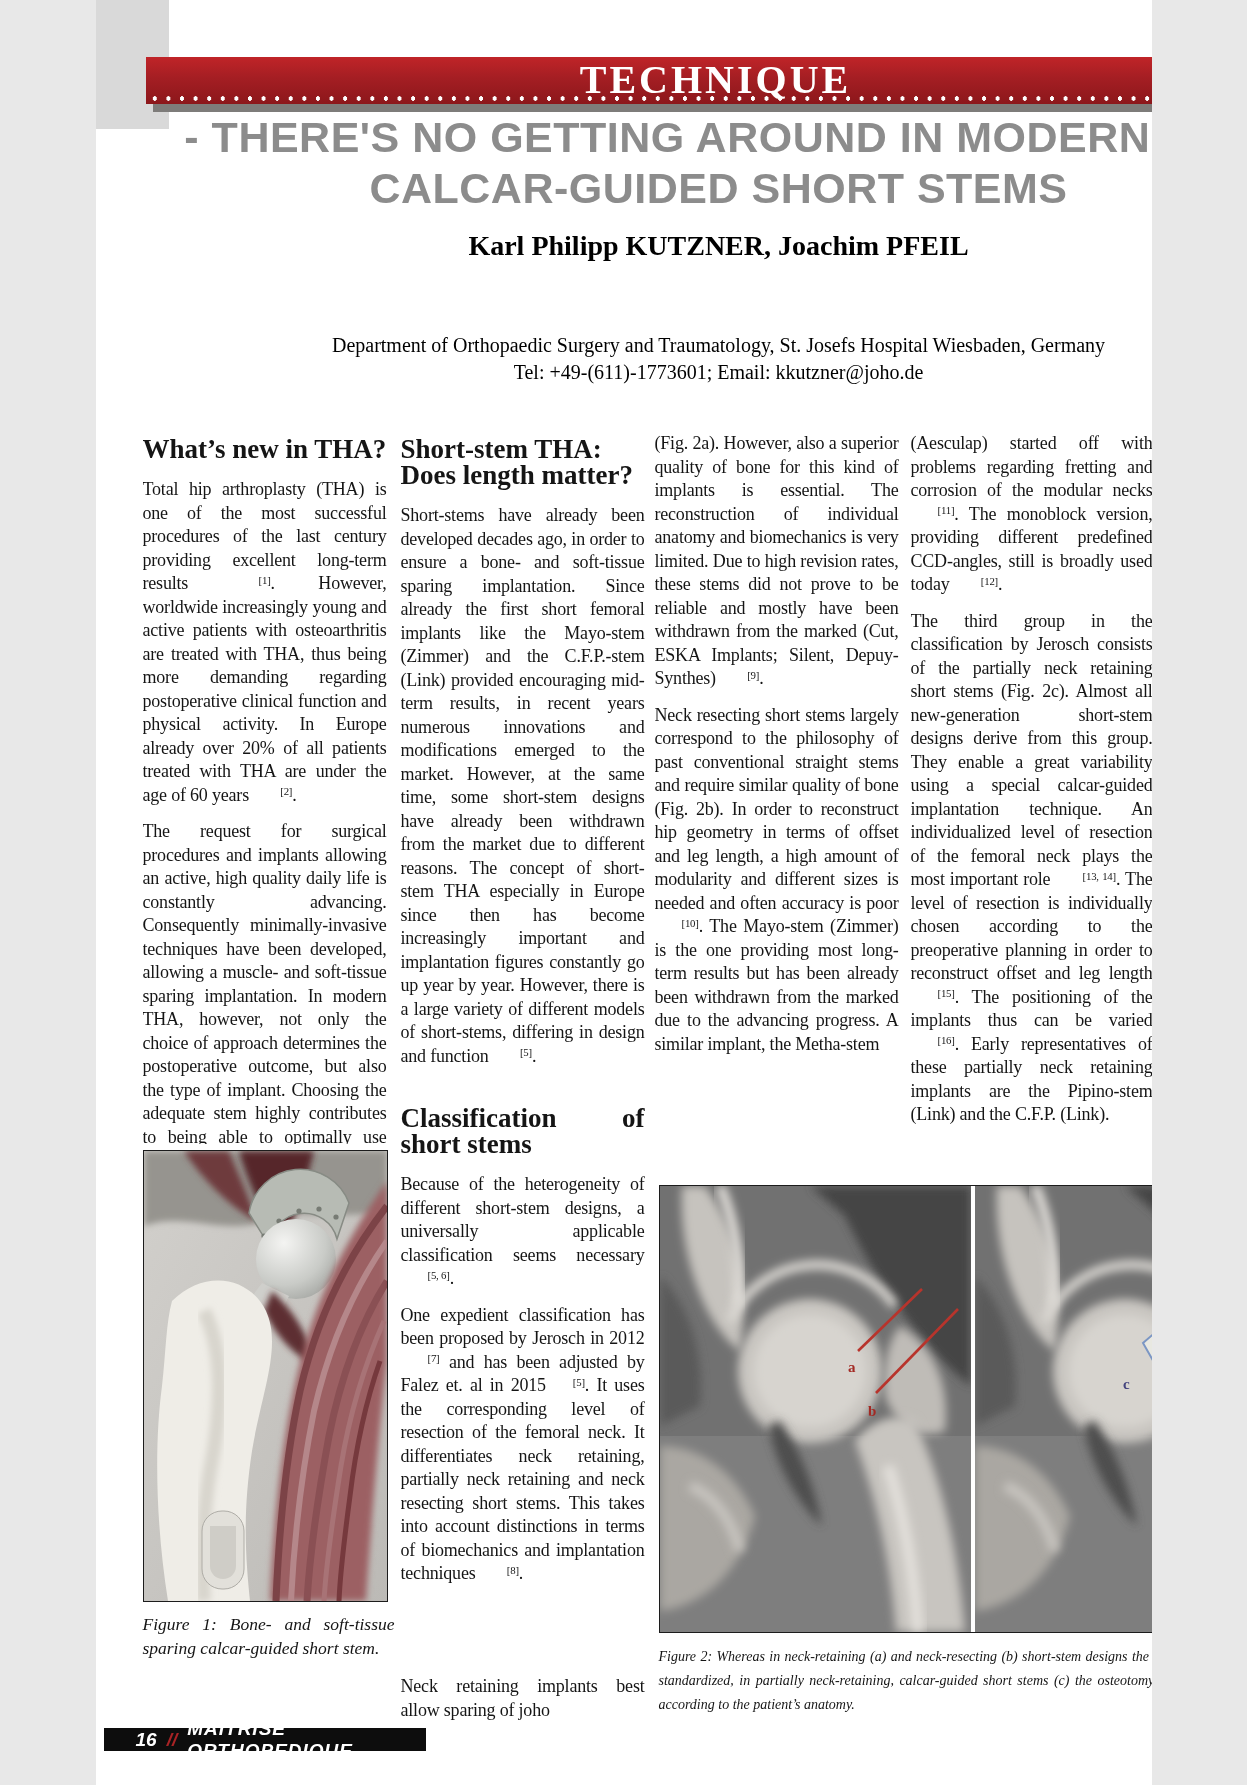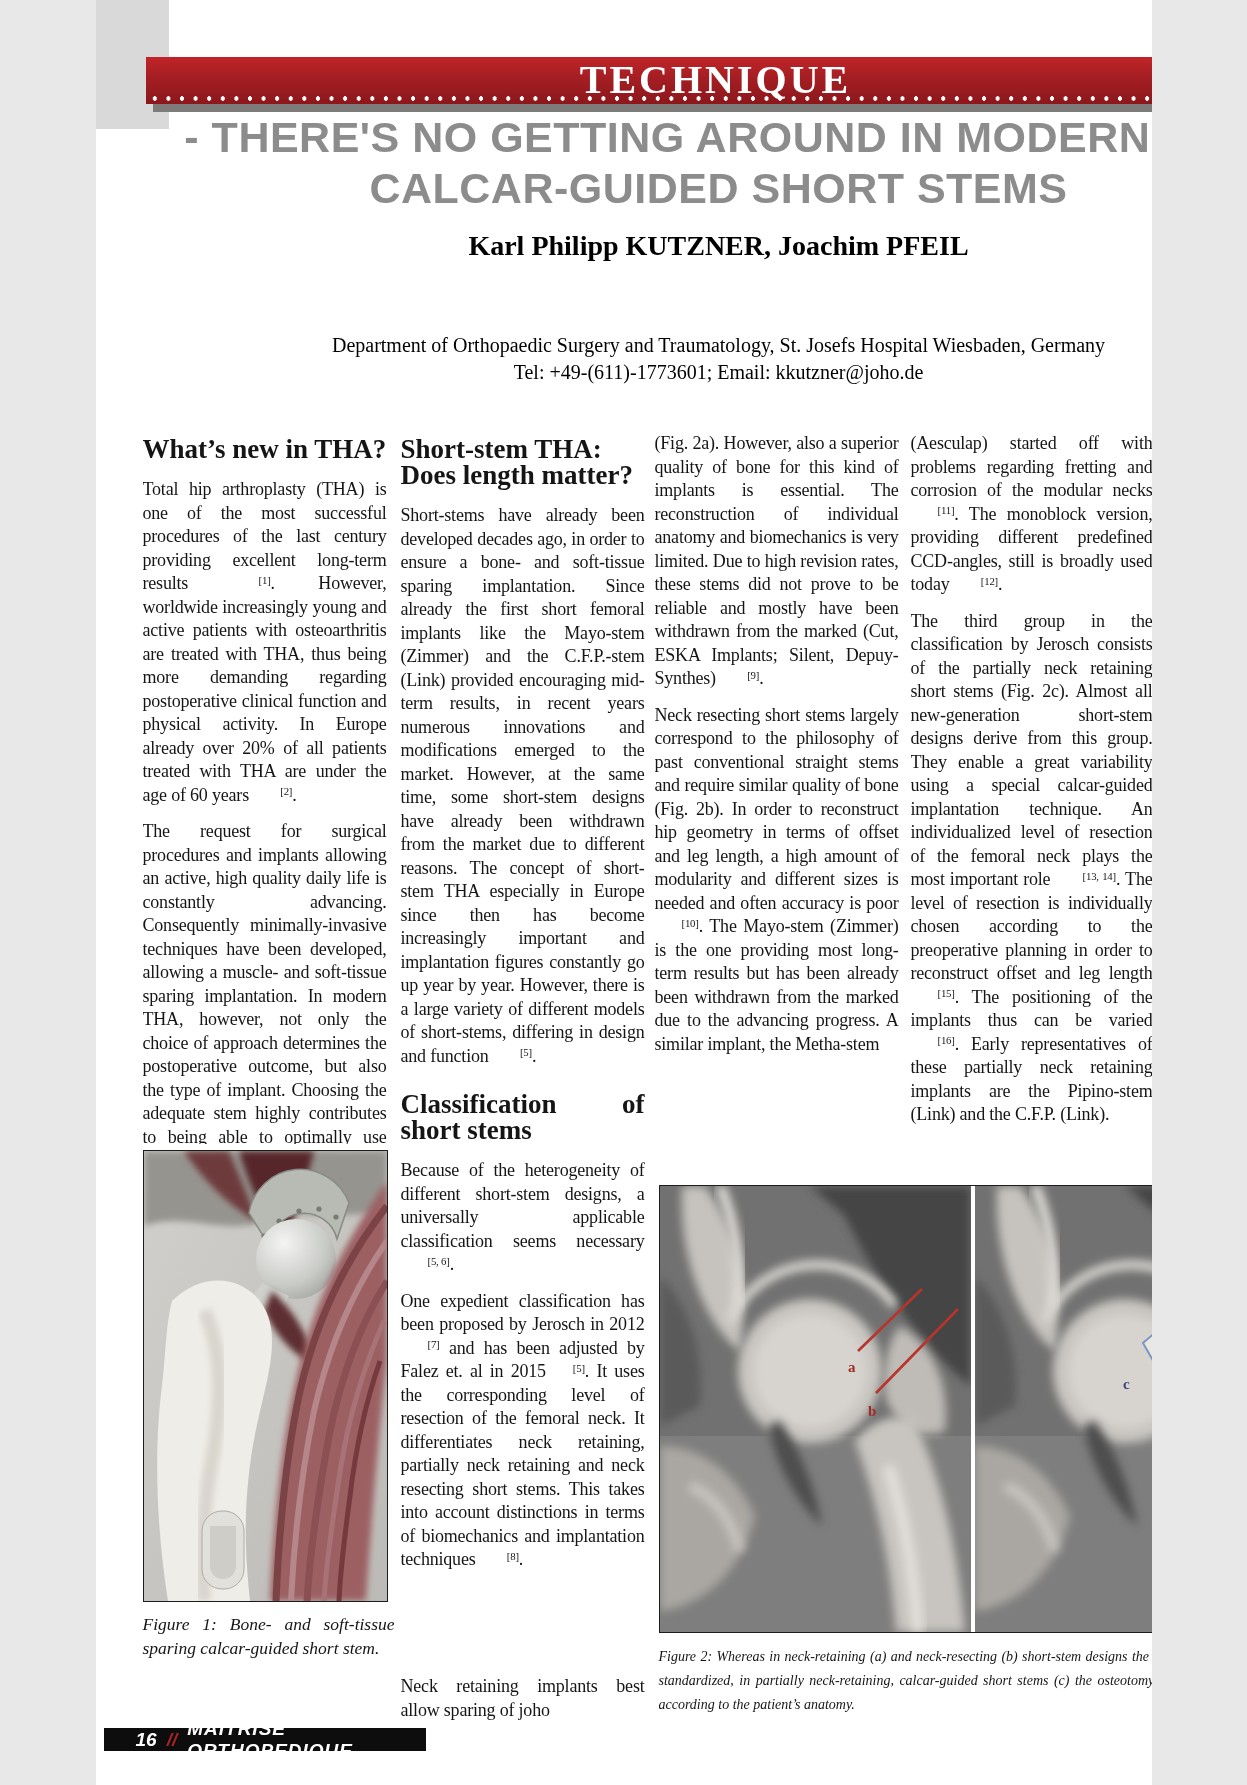--- a/index.html
+++ b/index.html
@@ -37,21 +37,21 @@
     position:absolute; left:28px; top:332px; width:1190px; text-align:center;
     font-weight:normal; font-size:20px; line-height:27px; color:#000;
   }
   
   .col {
     position:absolute; top:432px; font-size:18px; line-height:23.5px;
     letter-spacing:-0.2px; text-align:justify; overflow:hidden;
   }
   .col p { margin:0 0 13px 0; }
   .col h2 { font-size:27px; line-height:26px; letter-spacing:0; margin:4px 0 16px 0; font-weight:bold; }
-  .col h2.later { margin-top:10px; }
+  .col h2.later { margin-top:24px; }
   .col-1 { left:47px;  width:244px; height:712px; }
   .col-2 { left:305px; width:244px; height:1292px; display:flex; flex-direction:column; }
   .col-2 p.pinned-bottom { margin-top:auto; margin-bottom:2px; }
   .col-3 { left:559px; width:244px; height:728px; }
   .col-4 { left:815px; width:242px; height:728px; }
   sup { font-size:0.6em; vertical-align:baseline; position:relative; top:-0.5em; line-height:0;padding-left:27px; }
   
   .fig1 {
     position:absolute; left:47px; top:1150px; width:245px; height:452px;
     border:1px solid #1c1c1c; box-sizing:border-box; background:#c9c7c3;

